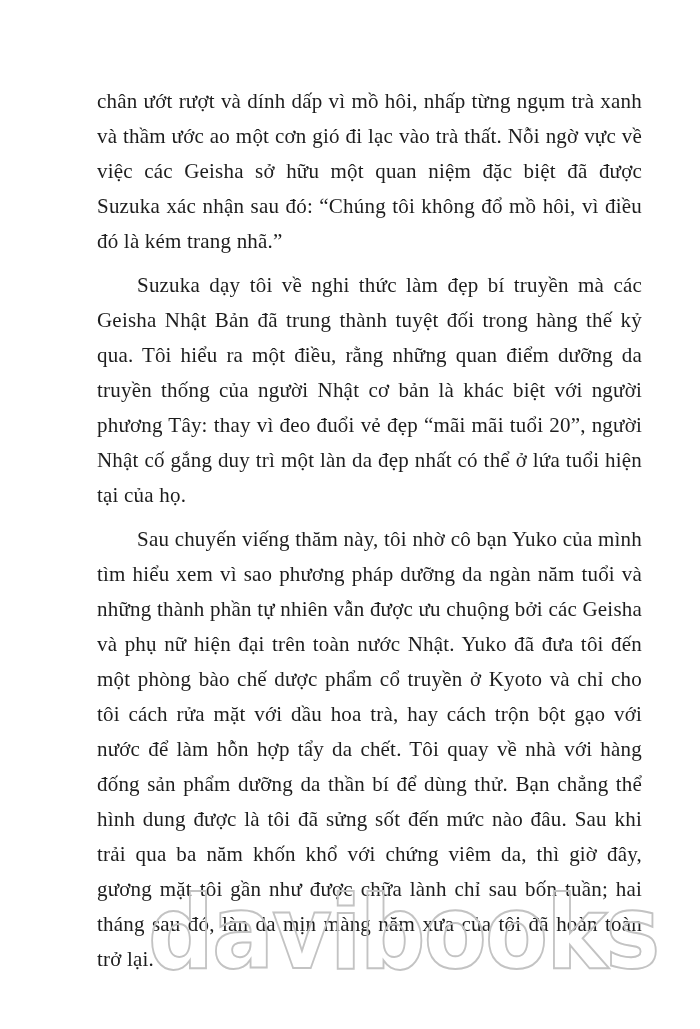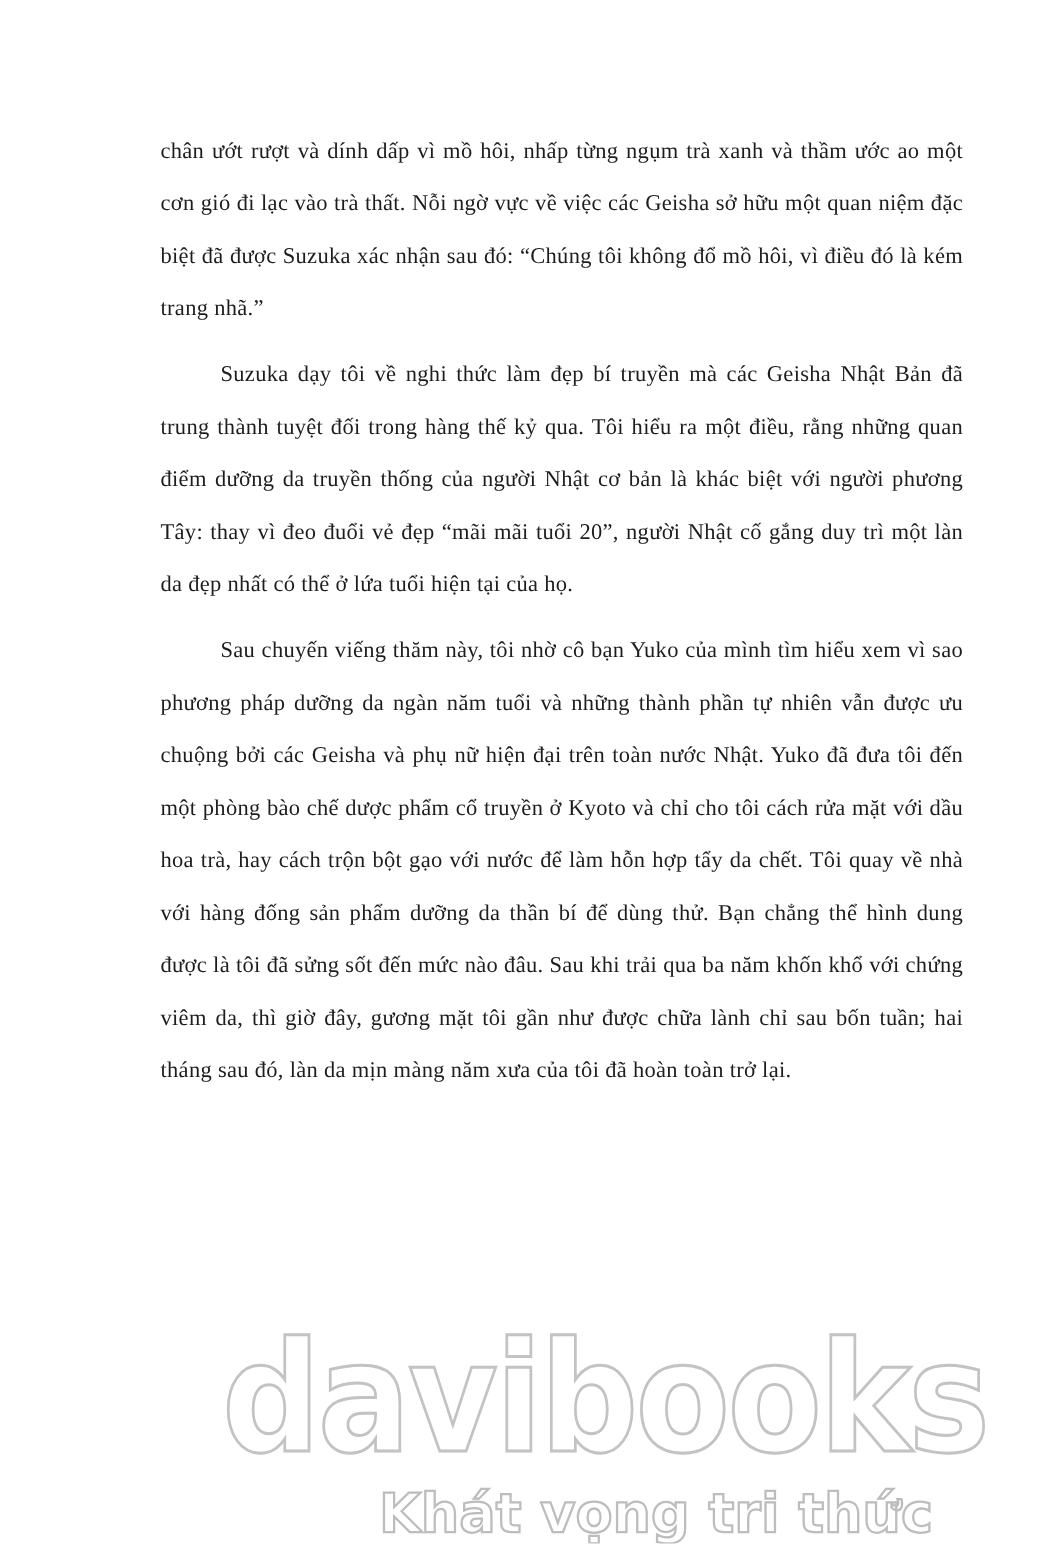--- a/index.html
+++ b/index.html
@@ -19,23 +19,23 @@
     inset: 0;
     background: #ffffff;
   }
   .text-block {
     position: absolute;
     left: 93px;
     top: 84px;
     width: 549px;
   }
   .text-block p {
-    margin: 0 0 9px 14px;
+    margin: 0 0 9px 4px;
     font-family: "Liberation Serif", "DejaVu Serif", serif;
-    font-size: 15px;
+    font-size: 21px;
     line-height: 35px;
     text-align: justify;
     color: #1d1d1d;
     letter-spacing: 0.2px;
   }
   .text-block p.indent {
     text-indent: 40px;
   }
   .page-footer {
     position: absolute;
@@ -90,15 +90,14 @@
 
   <div class="text-block">
     <p>chân ướt rượt và dính dấp vì mồ hôi, nhấp từng ngụm trà xanh và thầm ước ao một cơn gió đi lạc vào trà thất. Nỗi ngờ vực về việc các Geisha sở hữu một quan niệm đặc biệt đã được Suzuka xác nhận sau đó: “Chúng tôi không đổ mồ hôi, vì điều đó là kém trang nhã.”</p>
     <p class="indent">Suzuka dạy tôi về nghi thức làm đẹp bí truyền mà các Geisha Nhật Bản đã trung thành tuyệt đối trong hàng thế kỷ qua. Tôi hiểu ra một điều, rằng những quan điểm dưỡng da truyền thống của người Nhật cơ bản là khác biệt với người phương Tây: thay vì đeo đuổi vẻ đẹp “mãi mãi tuổi 20”, người Nhật cố gắng duy trì một làn da đẹp nhất có thể ở lứa tuổi hiện tại của họ.</p>
     <p class="indent">Sau chuyến viếng thăm này, tôi nhờ cô bạn Yuko của mình tìm hiểu xem vì sao phương pháp dưỡng da ngàn năm tuổi và những thành phần tự nhiên vẫn được ưu chuộng bởi các Geisha và phụ nữ hiện đại trên toàn nước Nhật. Yuko đã đưa tôi đến một phòng bào chế dược phẩm cổ truyền ở Kyoto và chỉ cho tôi cách rửa mặt với dầu hoa trà, hay cách trộn bột gạo với nước để làm hỗn hợp tẩy da chết. Tôi quay về nhà với hàng đống sản phẩm dưỡng da thần bí để dùng thử. Bạn chẳng thể hình dung được là tôi đã sửng sốt đến mức nào đâu. Sau khi trải qua ba năm khốn khổ với chứng viêm da, thì giờ đây, gương mặt tôi gần như được chữa lành chỉ sau bốn tuần; hai tháng sau đó, làn da mịn màng năm xưa của tôi đã hoàn toàn trở lại.</p>
   </div>
 
 
   <div class="watermark-brand">davibooks</div>
 
-  <div class="watermark-tagline">Khát vọng tri thức</div>
 
 </div>
 
 </body></html>

